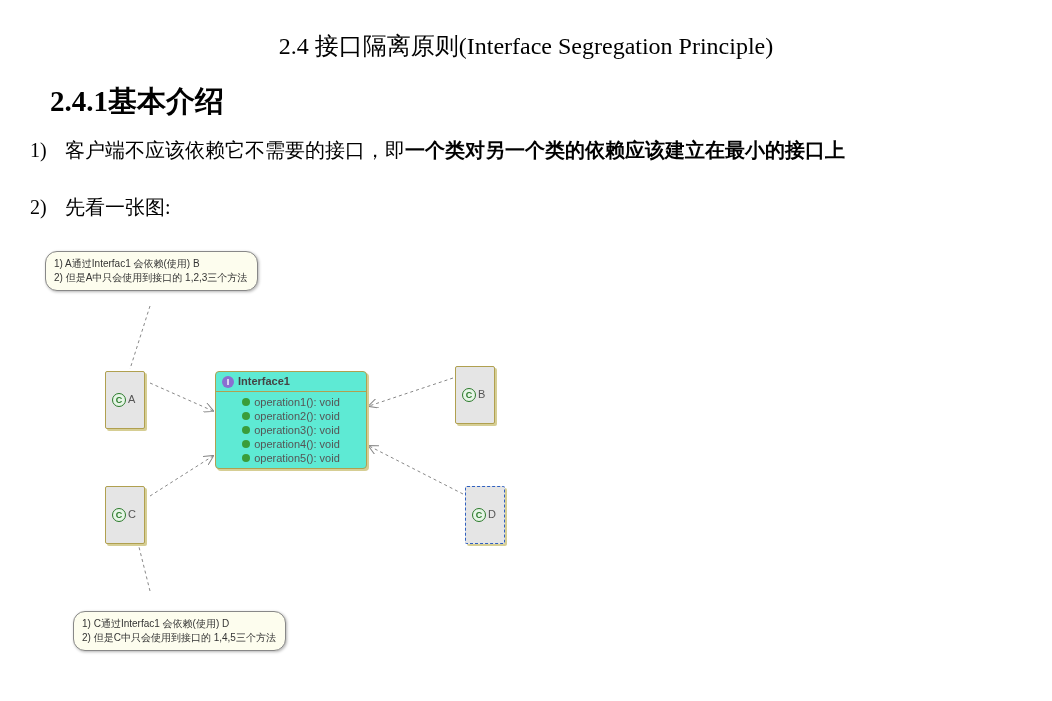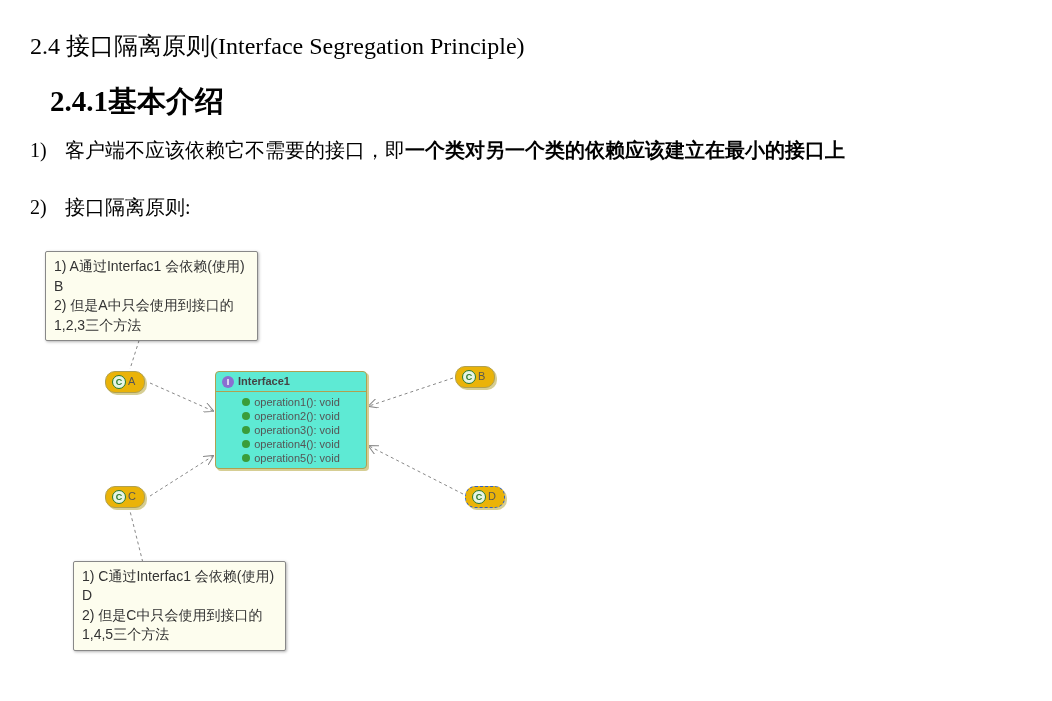--- a/index.html
+++ b/index.html
@@ -7,20 +7,21 @@
     margin: 0;
     padding: 20px 30px;
     background: #fff;
     color: #000;
     width: 1052px;
     box-sizing: border-box;
   }
   .heading-24 {
     font-size: 24px;
     margin: 10px 0 20px 0;
+    text-align: center;
   }
   .heading-241 {
     font-size: 29px;
     font-weight: bold;
     margin: 20px 0 15px 20px;
   }
   .list-item {
     font-size: 20px;
     margin: 15px 0 30px 0;
   }
@@ -33,39 +34,39 @@
   .diagram {
     position: relative;
     width: 500px;
     height: 400px;
     margin-left: 15px;
   }
   .note-box {
     position: absolute;
     background: #fdfdee;
     border: 1px solid #888;
-    border-radius: 2px;
+    border-radius: 12px;
     box-shadow: 1px 1px 3px rgba(0,0,0,0.3);
     font-family: "Microsoft YaHei", Arial, sans-serif;
-    font-size: 14px;
+    font-size: 10px;
     line-height: 1.4;
     padding: 5px 8px;
     color: #333;
   }
   .note-box.top { left: 0; top: 0; width: 195px; }
   .note-box.bottom { left: 0; bottom: 0; width: 195px; margin-left: 28px; }
 
   .class-box {
     position: absolute;
-    background: #eab308;
+    background: #e5e5e5;
     border: 1px solid #b0a050;
-    border-radius: 10px;
+    border-radius: 2px;
     font-family: Arial, sans-serif;
     font-size: 11px;
-    padding: 3px 6px;
+    padding: 21px 6px;
     min-width: 26px;
     color: #555;
     box-shadow: 2px 2px 0 #d6ce94;
   }
   .class-box .cls-icon {
     display: inline-block;
     width: 12px; height: 12px;
     border: 1px solid #2a7a2a;
     border-radius: 50%;
     color: #2a7a2a;
@@ -137,21 +138,21 @@
 
 <div class="heading-241">2.4.1基本介绍</div>
 
 <div class="list-item">
   <span class="list-num">1)</span>
   <span>客户端不应该依赖它不需要的接口，即</span><span class="bold">一个类对另一个类的依赖应该建立在最小的接口上</span>
 </div>
 
 <div class="list-item">
   <span class="list-num">2)</span>
-  <span>接口隔离原则:</span>
+  <span>先看一张图:</span>
 </div>
 
 <div class="diagram">
 
   <svg class="arrows">
     <defs>
       <marker id="open-tri" markerWidth="10" markerHeight="10" refX="9" refY="5" orient="auto">
         <path d="M0,0 L10,5 L0,10" fill="none" stroke="#888" stroke-width="1"></path>
       </marker>
     </defs>

